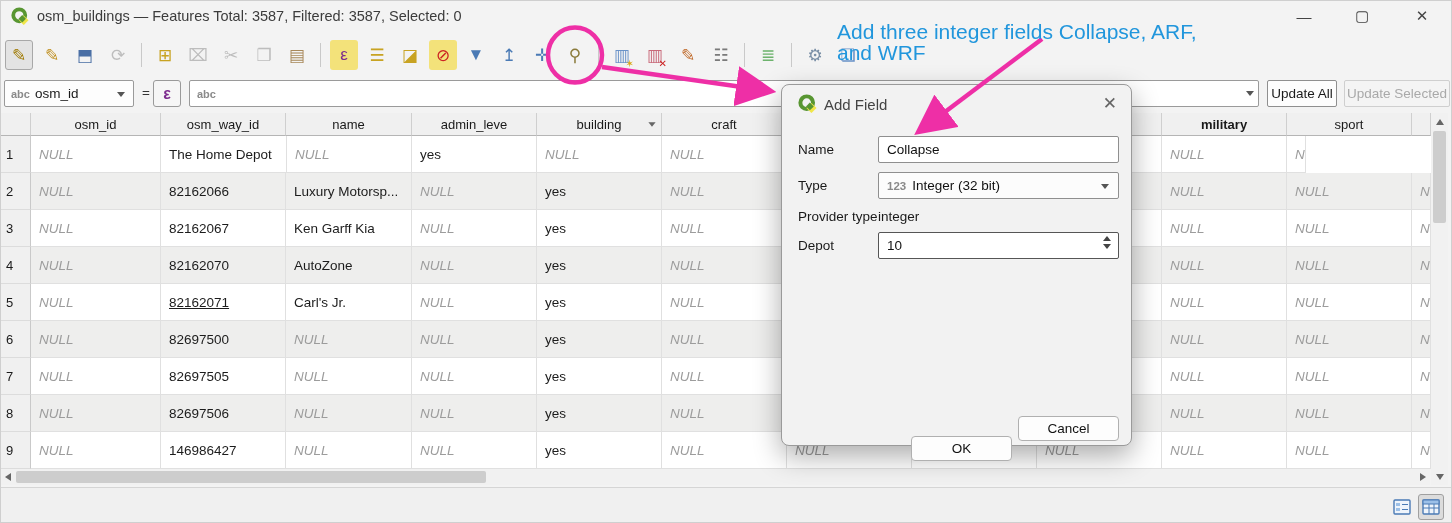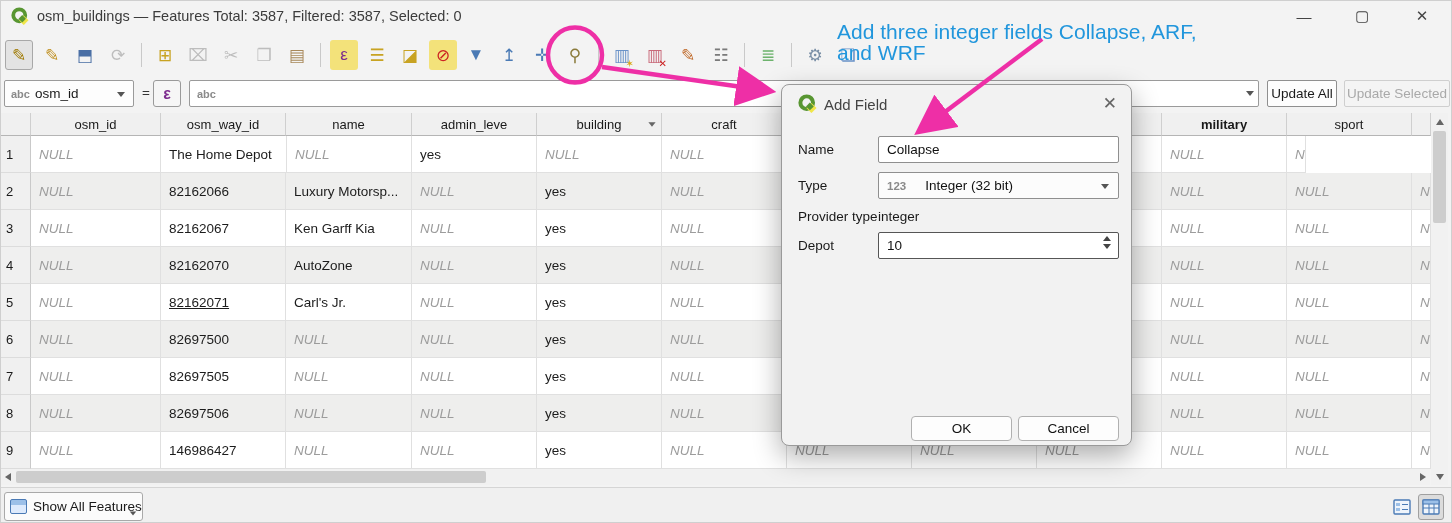--- a/index.html
+++ b/index.html
@@ -49,21 +49,21 @@
   .sb{background:#f1f1f1;position:absolute;}
   .sb-thumb{background:#cdcdcd;border-radius:2px;position:absolute;}
   .sb-arrow{position:absolute;width:0;height:0;}
 
   
   #dialog{position:absolute;left:780px;top:83px;width:351px;height:362px;background:#f2f2f2;border:1px solid #9a9a9a;border-radius:8px;box-shadow:0 10px 28px rgba(0,0,0,.33);z-index:20;}
   #dialog .dtitle{position:absolute;left:42px;top:11px;font-size:15px;color:#444;}
   #dialog .dclose{position:absolute;right:14px;top:8px;font-size:17px;color:#666;}
   .dlabel{position:absolute;left:16px;font-size:13.5px;color:#1a1a1a;}
   .dinput{position:absolute;left:96px;width:241px;height:27px;background:#fff;border:1px solid #8f8f8f;border-radius:2px;font-size:13.5px;color:#111;display:flex;align-items:center;padding-left:8px;}
-  .dcombo{background:#fcfcfc;gap:13px;}
+  .dcombo{background:#fcfcfc;}
   .badge-123{color:#8a8a8a;font-weight:bold;font-size:11.5px;margin-right:6px;}
   .spin{position:absolute;right:3px;top:3px;display:flex;flex-direction:column;gap:3px;width:16px;align-items:center;}
   .spin .up{width:0;height:0;border-left:4px solid transparent;border-right:4px solid transparent;border-bottom:5px solid #444;}
   .spin .dn{width:0;height:0;border-left:4px solid transparent;border-right:4px solid transparent;border-top:5px solid #444;}
   .dbtn{position:absolute;top:331px;width:101px;height:25px;background:#fdfdfd;border:1px solid #b0b0b0;border-radius:4px;font-size:13.5px;color:#111;display:flex;align-items:center;justify-content:center;}
 
   
   #statusbar{position:absolute;left:0;top:486px;width:1452px;height:37px;background:#f0f0f0;border-top:1px solid #d5d5d5;}
   #show-all{position:absolute;left:3px;top:4px;width:139px;height:29px;background:#fbfbfb;border:1px solid #a9a9a9;border-radius:3px;display:flex;align-items:center;padding-left:5px;font-size:13.5px;color:#1a1a1a;gap:6px;}
   #show-all .caret{position:absolute;right:5px;bottom:4px;transform:scale(.8);}
@@ -382,30 +382,25 @@
 
     <span class="dlabel" style="top:153px;">Depot</span>
     <div class="dinput" style="top:147px;border-color:#555;">
       <span>10</span>
       <span class="spin">
           <span class="up"></span>
           <span class="dn"></span>
         </span>
     </div>
 
-    <div class="dbtn" style="left:129px;">OK</div>
+    <div class="dbtn" style="left:129px;margin-top:20px;">OK</div>
     <div class="dbtn" style="left:236px;">Cancel</div>
   </div>
 
   <div id="statusbar">
-    <div id="show-all">
-      <span class="tbl-ico"></span>
-      <span>Show All Features</span>
-      <span class="caret"></span>
-    </div>
     <div class="view-btn" style="left:1388px;">
       <svg width="18" height="16" viewBox="0 0 18 16">
         <rect x="1" y="1" width="16" height="14" rx="1" fill="#eef4fb" stroke="#4a7ab5" stroke-width="1.4"></rect>
         <rect x="3" y="4" width="4" height="3" fill="#9cc0e8"></rect>
           <rect x="3" y="9" width="4" height="3" fill="#9cc0e8"></rect>
         <line x1="9" y1="5.5" x2="15" y2="5.5" stroke="#4a7ab5"></line>
           <line x1="9" y1="10.5" x2="15" y2="10.5" stroke="#4a7ab5"></line>
       </svg>
     </div>
     <div class="view-btn pressed" style="left:1417px;">

